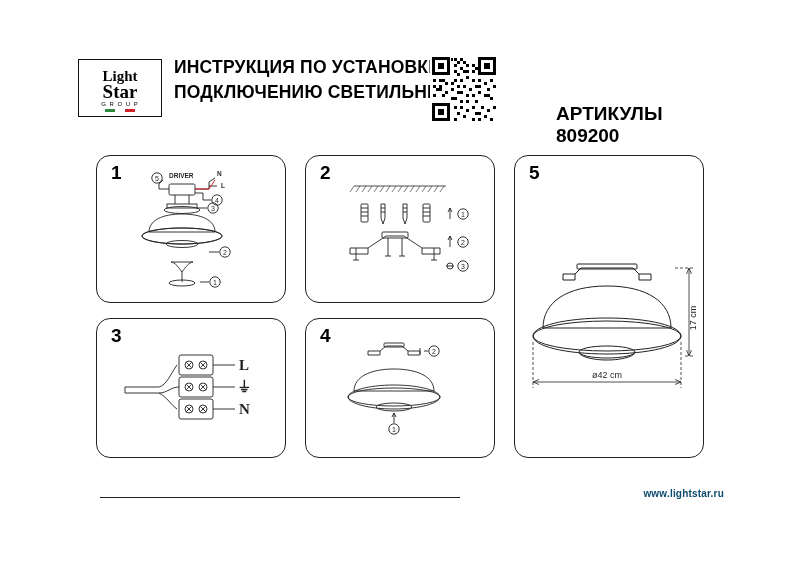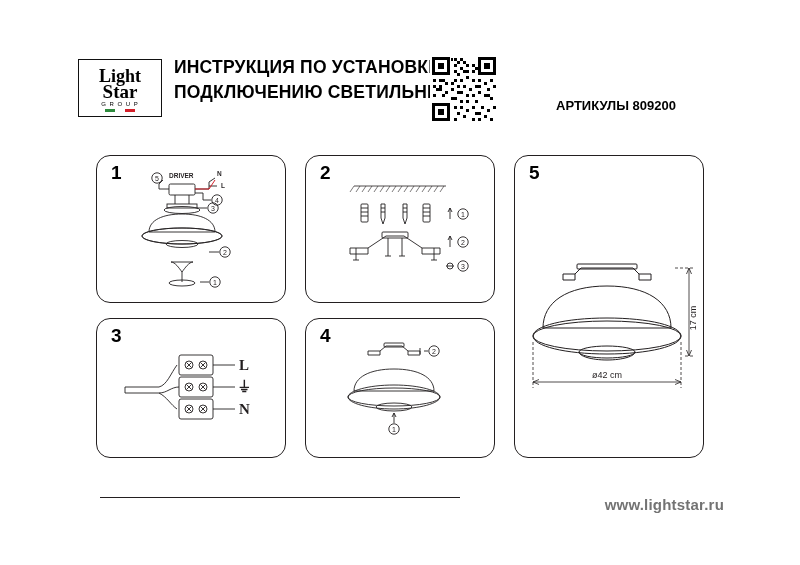--- a/index.html
+++ b/index.html
@@ -38,21 +38,21 @@
     border: 1px solid #111;
     box-sizing: border-box;
     display: flex;
     flex-direction: column;
     align-items: center;
     justify-content: center;
     padding-top: 2px;
   }
   .logo-line1 {
     font-family: "Liberation Serif", serif;
-    font-size: 18px;
+    font-size: 15px;
     font-weight: bold;
     line-height: 15px;
     letter-spacing: 0px;
   }
   .logo-line2 {
     font-family: "Liberation Serif", serif;
     font-size: 19px;
     font-weight: bold;
     line-height: 15px;
   }
@@ -105,22 +105,22 @@
     position: absolute;
     left: 478px;
     top: 14px;
     font-size: 13.5px;
     font-weight: bold;
     line-height: 22px;
   }
   .articles {
     position: absolute;
     left: 478px;
-    top: 40px;
-    font-size: 13px;
+    top: 48px;
+    font-size: 19px;
     font-weight: bold;
     line-height: 22px;
   }
 
   
   .panel {
     position: absolute;
     border: 1px solid #231f20;
     border-radius: 14px;
     box-sizing: border-box;
@@ -160,24 +160,24 @@
     position: absolute;
     left: 100px;
     top: 9px;
     width: 360px;
     height: 1px;
     background: #231f20;
   }
   .site {
     position: absolute;
     right: 76px;
-    top: 8px;
-    font-size: 15px;
-    font-weight: bold;
-    color: #737373;
+    top: 0;
+    font-size: 10px;
+    font-weight: bold;
+    color: #0c4a6e;
     letter-spacing: 0.2px;
   }
 </style>
 </head>
 <body>
 
 <div class="page">
 
   <div class="header">
 

